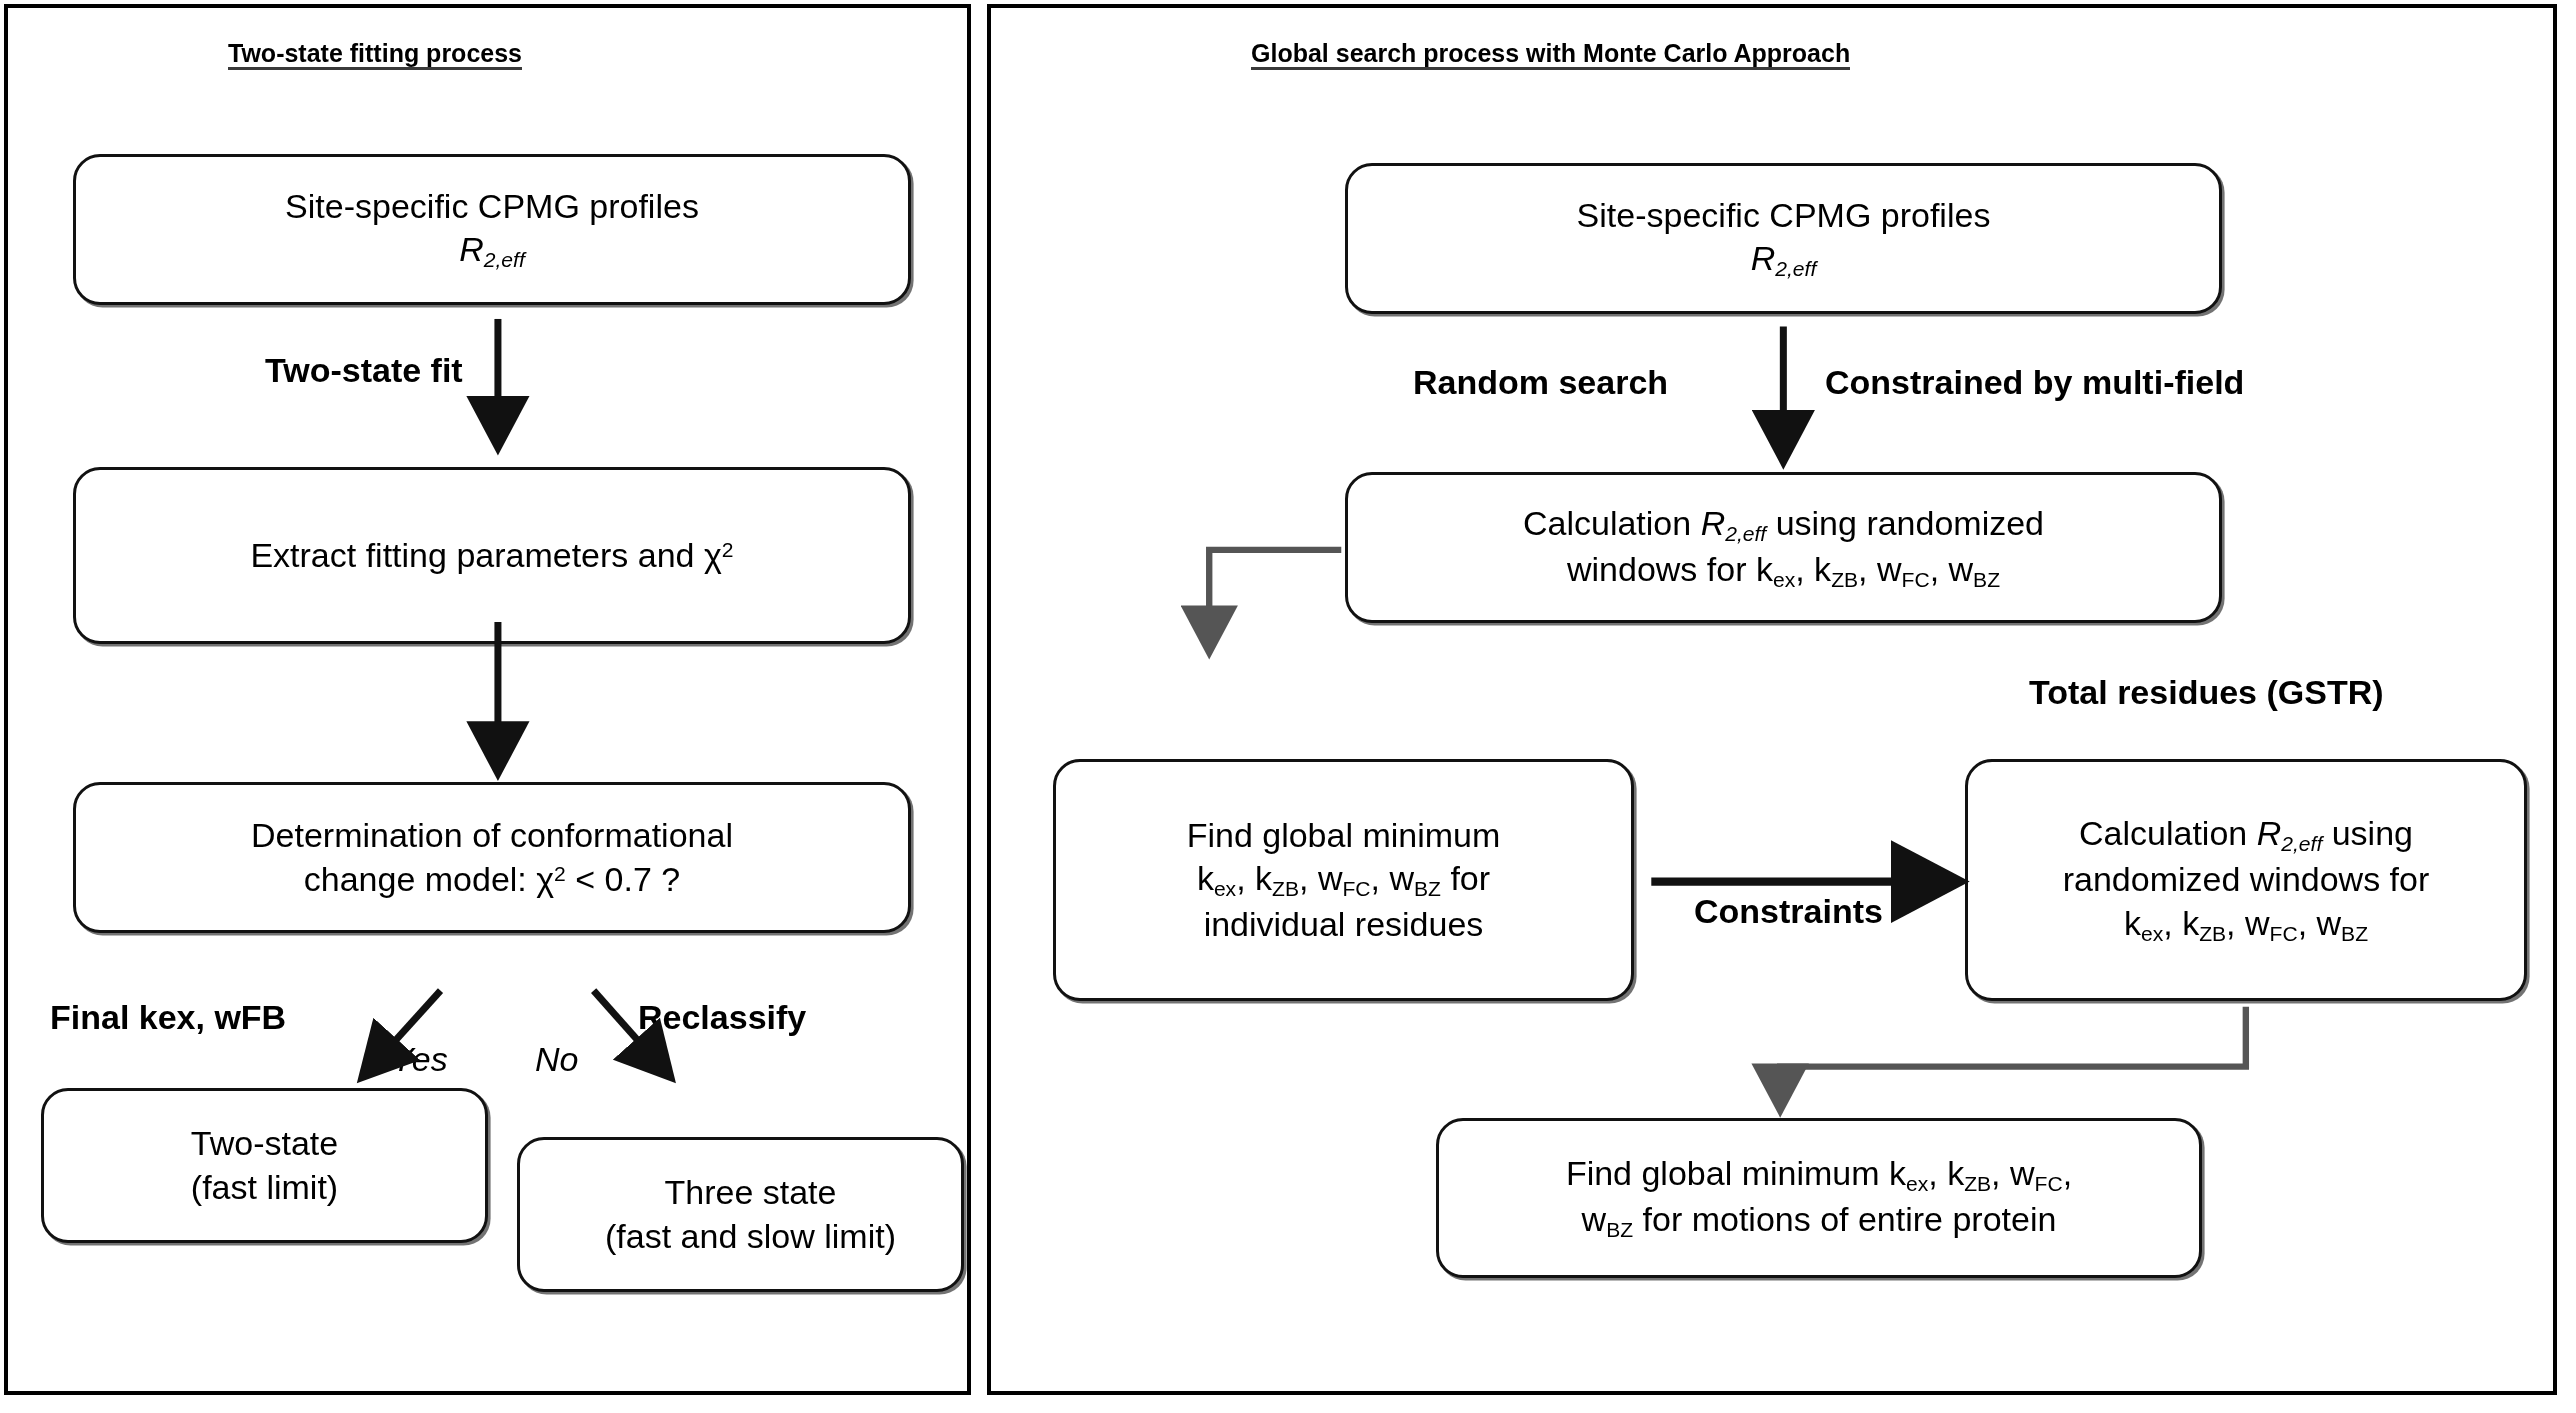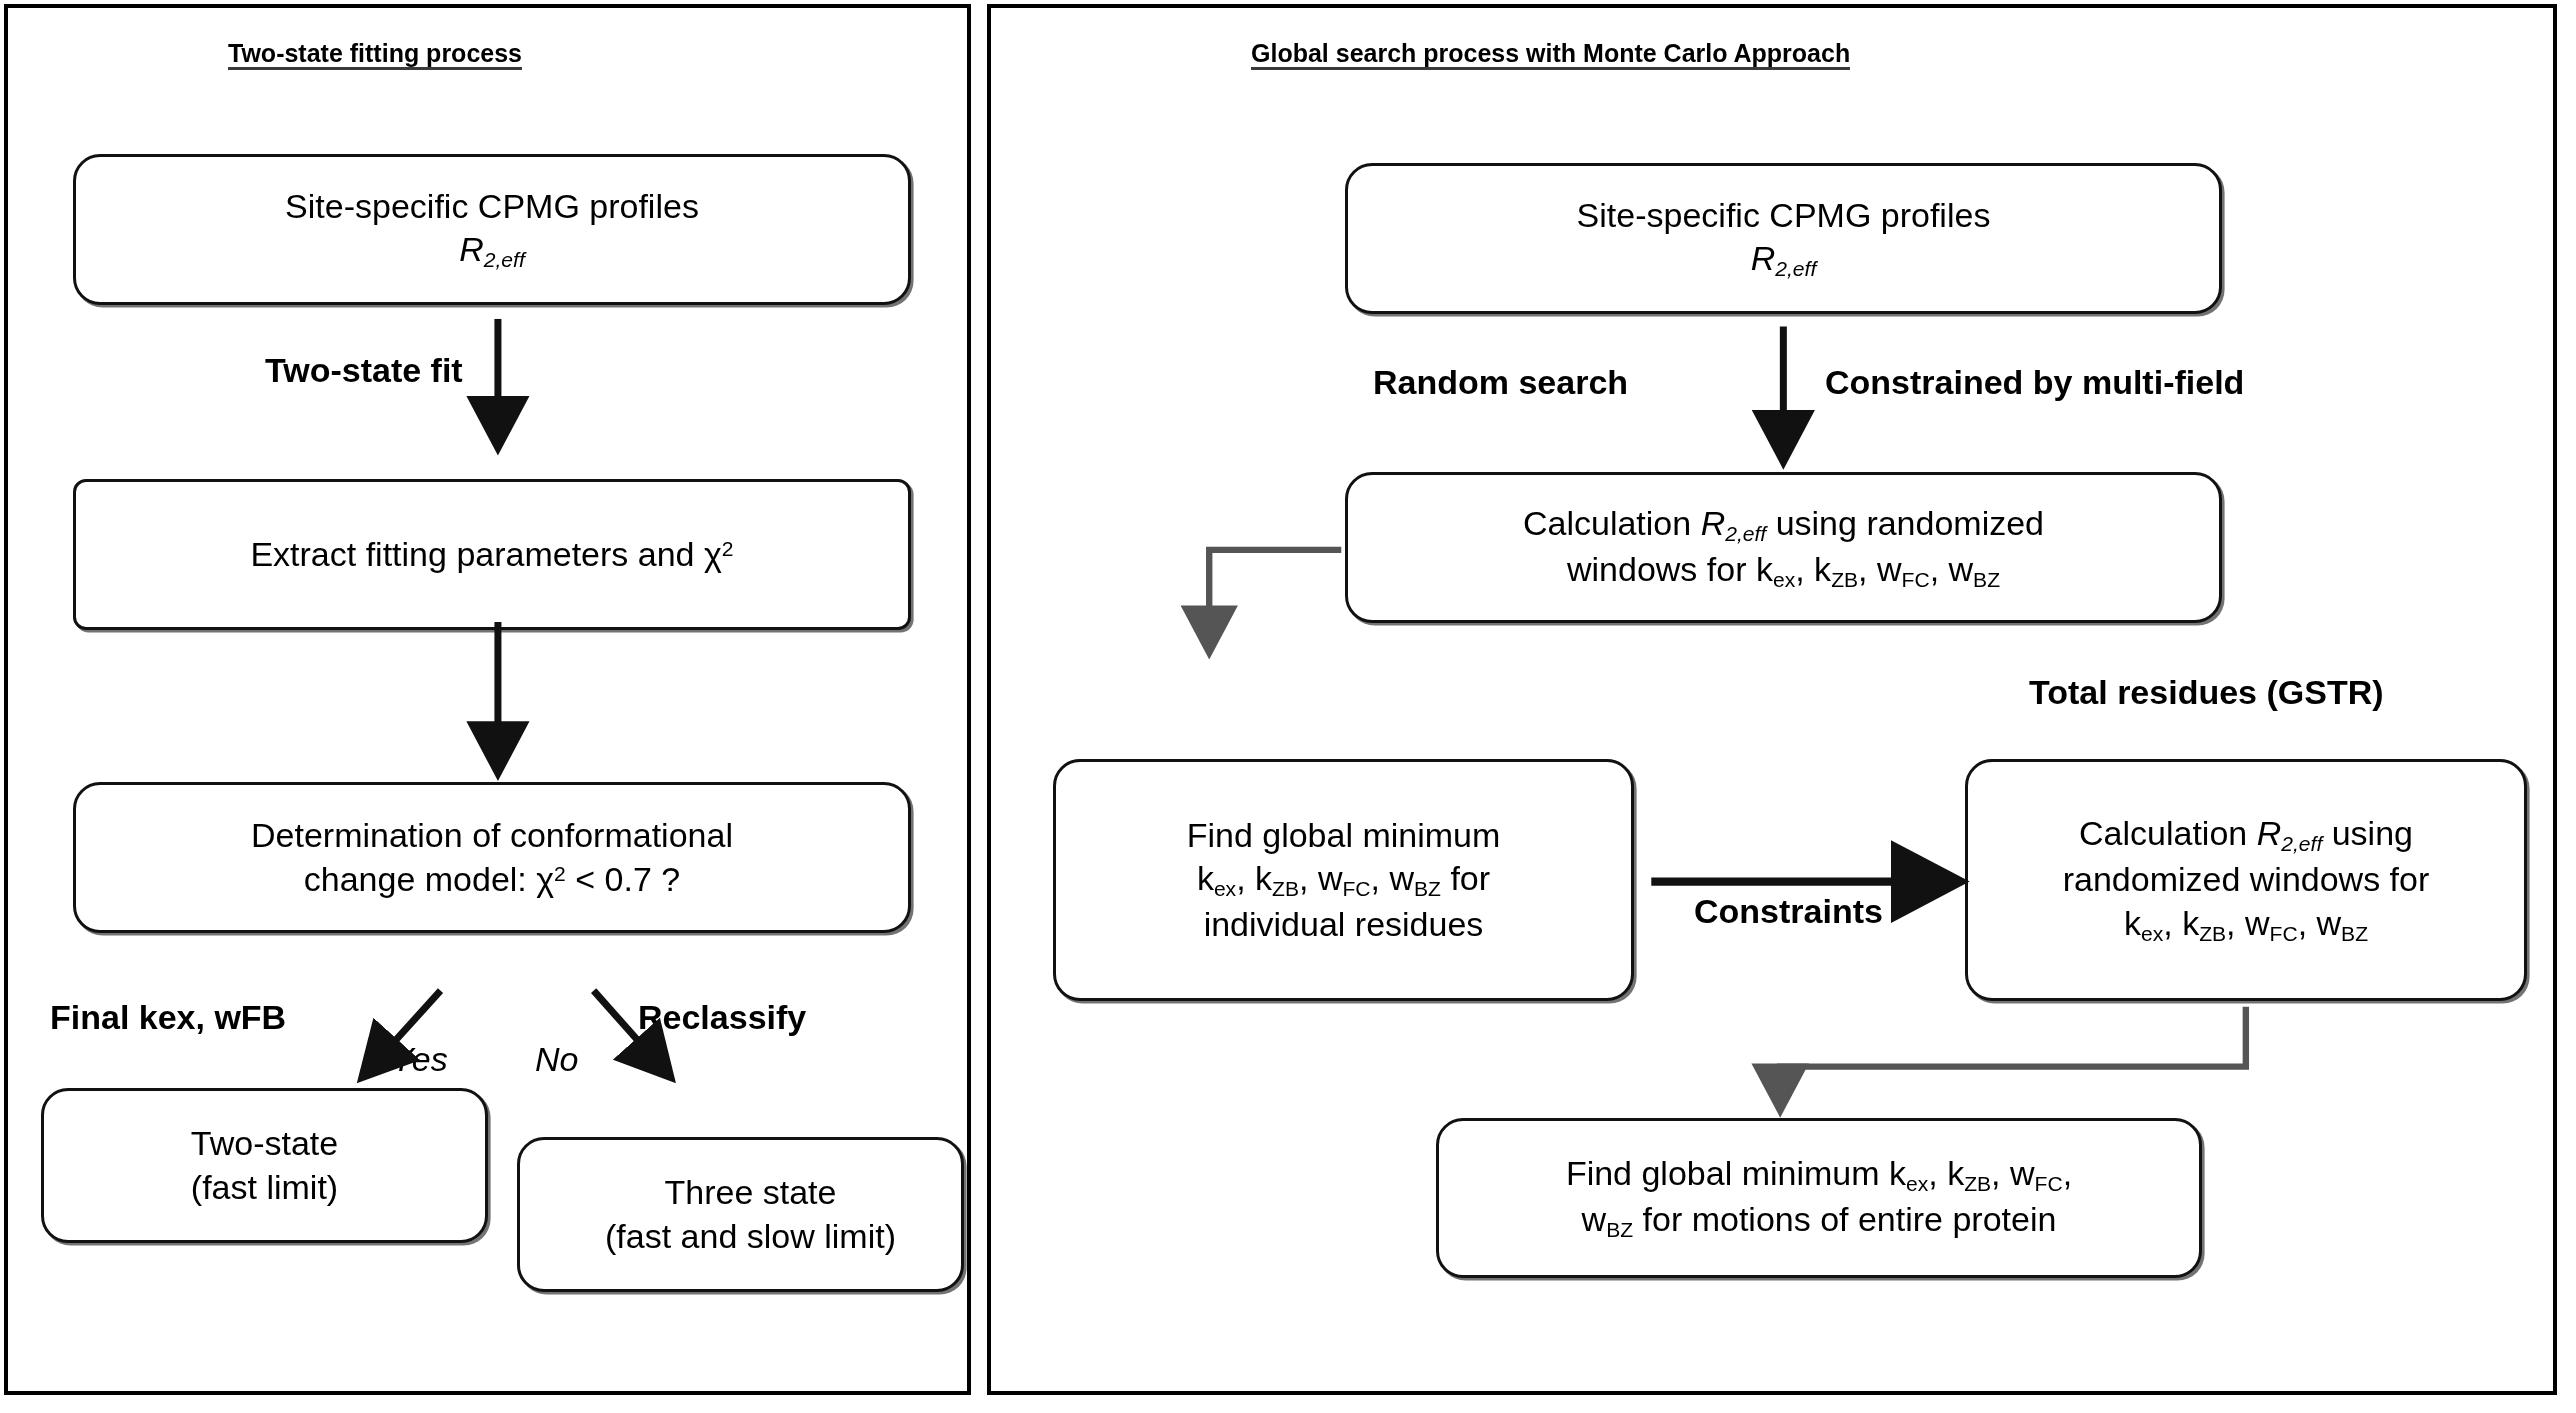--- a/index.html
+++ b/index.html
@@ -37,21 +37,21 @@
 
   <div class="box" style="left:73px;top:154px;width:838px;height:151px;">
     <div class="txt">
       <div>Site-specific CPMG profiles</div>
       <div><span class="ital">R</span><sub class="ital">2,eff</sub></div>
     </div>
   </div>
 
   <div class="lbl" style="left:265px;top:352px;">Two-state fit</div>
 
-  <div class="box" style="left:73px;top:479px;width:838px;height:151px;border-radius:13px;">
+  <div class="box" style="left:73px;top:467px;width:838px;height:177px;">
     <div class="txt">
       <span>Extract fitting parameters and </span><span>χ</span><sup>2</sup>
     </div>
   </div>
 
   <div class="box" style="left:73px;top:782px;width:838px;height:151px;">
     <div class="txt">
       <div>Determination of conformational</div>
       <div><span>change model: </span><span>χ</span><sup>2</sup><span> &lt; 0.7 ?</span></div>
     </div>
@@ -83,21 +83,21 @@
 
   <div class="ptitle" style="left:1251px;top:40px;">Global search process with Monte Carlo Approach</div>
 
   <div class="box" style="left:1345px;top:163px;width:877px;height:151px;">
     <div class="txt">
       <div>Site-specific CPMG profiles</div>
       <div><span class="ital">R</span><sub class="ital">2,eff</sub></div>
     </div>
   </div>
 
-  <div class="lbl" style="left:1373px;top:364px;">Random search</div>
+  <div class="lbl" style="left:1413px;top:364px;">Random search</div>
 
   <div class="lbl" style="left:1825px;top:364px;">Constrained by multi-field</div>
 
   <div class="box" style="left:1345px;top:472px;width:877px;height:151px;">
     <div class="txt">
       <div><span>Calculation </span><span class="ital">R</span><sub class="ital">2,eff</sub><span> using randomized</span></div>
       <div><span>windows for k</span><sub>ex</sub><span>, k</span><sub>ZB</sub><span>, w</span><sub>FC</sub><span>, w</span><sub>BZ</sub></div>
     </div>
   </div>
 

